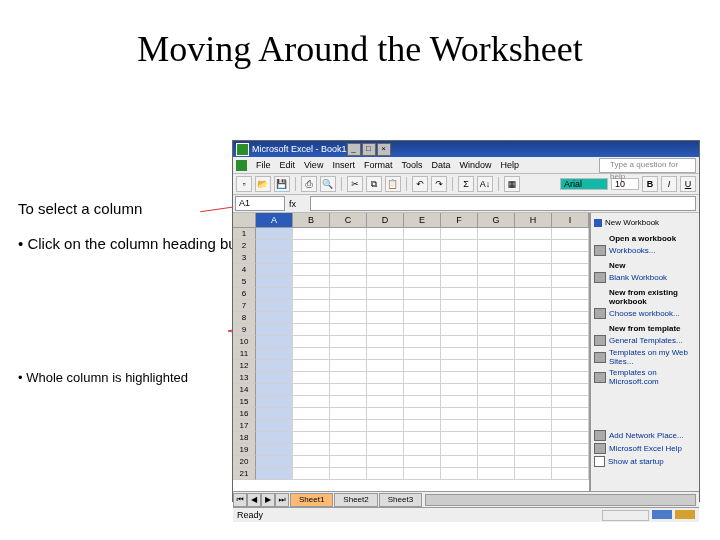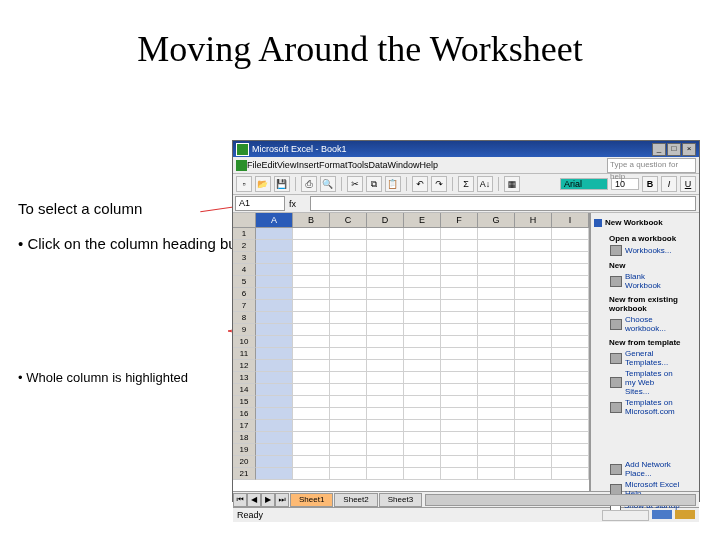--- a/index.html
+++ b/index.html
@@ -5,52 +5,52 @@
   html, body { margin:0; padding:0; width:720px; height:540px; background:#fff; font-family:Arial,sans-serif; }
   .slide { position:relative; width:720px; height:540px; }
   .title { position:absolute; top:28px; left:0; width:720px; text-align:center; font-family:"Times New Roman",serif; font-size:36px; }
   .txt1 { position:absolute; top:200px; left:18px; font-size:15px; }
   .txt2 { position:absolute; top:234px; left:18px; font-size:15px; line-height:1.3; }
   .txt3 { position:absolute; top:370px; left:18px; font-size:13px; line-height:1.3; }
   .page-num { position:absolute; bottom:20px; right:62px; font-size:16px; text-decoration:underline; }
 
   
   .excel { position:absolute; top:140px; left:232px; width:466px; height:360px; border:1px solid #666; font-family:Tahoma,Arial,sans-serif; font-size:9px; background:#fff; }
-  .ex-title { height:16px; background:linear-gradient(#1b3f8b,#2a5bb8); color:#fff; display:flex; align-items:center; padding:0 3px; justify-content:space-between; }
+  .ex-title { height:16px; background:linear-gradient(#1b3f8b,#2a5bb8); color:#fff; display:flex; align-items:center; padding:0 3px; justify-content:flex-start; }
   .ex-title .l { display:flex; align-items:center; gap:3px; }
   .ex-title .icon { width:11px; height:11px; background:#2a8f2a; border:1px solid #fff; }
   .ex-title .r { display:flex; gap:1px; }
   .ex-title .wbtn { width:12px; height:11px; background:#c0c0c0; border:1px solid #666; font-size:8px; text-align:center; line-height:10px; color:#000;}
-  .ex-menu { height:16px; background:#eee; border-bottom:1px solid #bbb; display:flex; align-items:center; padding:0 3px; }
+  .ex-menu { height:16px; background:#eee; border-bottom:1px solid #bbb; display:flex; align-items:center; padding:0 3px; gap:9px; }
   .ex-menu span:first-child { width:11px; height:11px; background:#2a8f2a; display:inline-block; }
-  .ex-help { position:absolute; top:1px; right:3px; width:85px; height:13px; border:1px solid #aaa; font-size:8px; color:#888; padding-left:2px; line-height:12px; background:#fff;}
+  .ex-help { position:absolute; top:1px; right:3px; width:85px; height:13px; border:1px solid #aaa; font-size:8px; color:#888; padding-left:10px; line-height:12px; background:#fff;}
   .ex-tool { height:20px; background:#eee; border-bottom:1px solid #bbb; display:flex; align-items:center; padding:0 3px; gap:3px; }
   .tbtn { width:14px; height:14px; border:1px solid #bbb; background:#f4f4f4; display:flex; align-items:center; justify-content:center; font-size:9px;}
   .tsep { width:1px; height:14px; background:#bbb; margin:0 2px;}
   .ex-fbar { height:17px; background:#eee; border-bottom:1px solid #bbb; display:flex; align-items:center; }
   .nbox { width:45px; height:13px; border:1px solid #999; background:#fff; margin:0 0 0 2px; padding-left:3px; line-height:13px;}
   .ftxt { flex:1; height:13px; border:1px solid #999; background:#fff; margin:0 3px 0 10px;}
 
   .ex-body { display:flex; height:278px; }
   .grid-wrap { flex:1; display:flex; flex-direction:column; }
   .colhdr { display:flex; height:14px; background:#d4d0c8; border-bottom:1px solid #999; }
   .corner { width:22px; border-right:1px solid #999; background:#d4d0c8;}
   .ch { width:36px; border-right:1px solid #999; text-align:center; line-height:14px; font-size:9px; background:#d4d0c8;}
   .ch.sel { background:#2a5bb8; color:#fff;}
   .rows { flex:1; overflow:hidden; }
   .row { display:flex; height:12px; }
   .rh { width:22px; border-right:1px solid #999; border-bottom:1px solid #ccc; text-align:center; line-height:12px; font-size:8px; background:#d4d0c8;}
   .cell { width:36px; border-right:1px solid #d0d0d0; border-bottom:1px solid #d0d0d0; }
   .cell.sel { background:#c7d4ed;}
 
   .taskpane { width:115px; background:#eee; border-left:2px solid #999; padding:3px; font-size:8px; box-sizing:border-box;}
-  .tp-title { font-weight:bold; height:13px; display:flex; align-items:center; gap:3px;}
+  .tp-title { font-weight:normal; height:13px; display:flex; align-items:center; gap:3px;}
   .tp-title::before{content:"";width:8px;height:8px;background:#2a5bb8;display:inline-block;}
   .tp-sec { font-weight:bold; margin:5px 15px 2px; }
-  .tp-item { display:flex; align-items:center; gap:3px; margin:2px 16px; color:#003399; }
+  .tp-item { display:flex; align-items:center; gap:3px; margin:2px 0; color:#003399; }
   .tp-item .ic { width:10px; height:9px; background:#aaa; border:1px solid #666; flex-shrink:0;}
 
   .ex-tabs { height:15px; background:#eee; border-top:1px solid #999; display:flex; align-items:center; font-size:8px; }
   .tab-nav { display:flex;}
   .tab-nav span{width:12px;height:12px;border:1px solid #999;text-align:center;line-height:11px;background:#ddd;}
   .tab { padding:0 8px; border:1px solid #999; background:#fdba74; margin-left:1px; line-height:12px;}
   .tab.inac{background:#ddd;}
   .hscroll { flex:1; height:10px; background:#ccc; margin:0 3px; border:1px solid #999;}
   .ex-status { height:14px; background:#eee; border-top:1px solid #999; display:flex; align-items:center; padding:0 4px; justify-content:space-between;}
   .stat-r { display:flex; gap:3px;}

